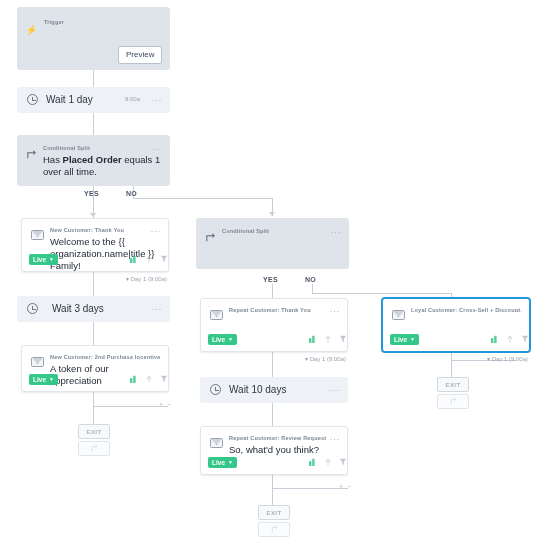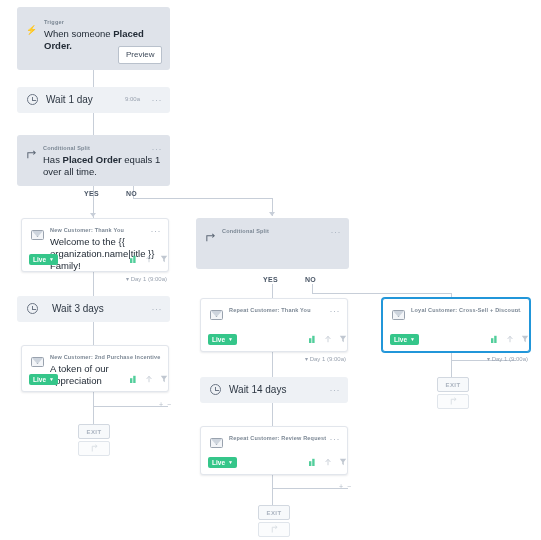--- a/index.html
+++ b/index.html
@@ -120,23 +120,20 @@
   <div class="line hline" style="left:272px;top:488px;width:76px;"></div>
 
   <div class="line vline" style="left:451px;top:352px;height:25px;"></div>
   <div class="line hline" style="left:451px;top:360px;width:65px;"></div>
 
   <div class="node node-grey" style="left:17px;top:7px;width:153px;height:63px;">
     <div class="icon-box" style="left:8px;top:17px;">
       <span class="ic-bolt">⚡</span>
     </div>
     <div class="ntype" style="position:absolute;left:27px;top:12px;">Trigger</div>
-    <div style="position:absolute;left:27px;top:21px;width:118px;" class="ntitle">
-      <span>When someone </span><b>Placed Order.</b>
-    </div>
     <div class="preview-btn" style="left:101px;top:39px;">Preview</div>
   </div>
 
   <div class="node node-wait" style="left:17px;top:87px;width:153px;height:26px;">
     <div style="position:absolute;left:10px;top:7px;">
         <div class="ic-clock"></div>
       </div>
     <div class="nwait" style="position:absolute;left:29px;top:7px;">Wait 1 day</div>
     <div style="position:absolute;right:30px;top:9px;font-size:6px;color:#9aa3b0;">9:00a</div>
     <div class="dots" style="right:8px;top:9px;">···</div>
@@ -259,29 +256,30 @@
   </div>
   <div class="timelbl" style="left:305px;top:355px;">
     <span>▾</span>
     <span>Day 1 (9:00a)</span>
   </div>
 
   <div class="node node-wait" style="left:200px;top:377px;width:148px;height:26px;">
     <div style="position:absolute;left:10px;top:7px;">
         <div class="ic-clock"></div>
       </div>
-    <div class="nwait" style="position:absolute;left:29px;top:7px;">Wait 14 days</div>
+    <div class="nwait" style="position:absolute;left:29px;top:7px;">Wait 10 days</div>
     <div class="dots" style="right:8px;top:9px;">···</div>
   </div>
 
   <div class="node node-email" style="left:200px;top:426px;width:148px;height:49px;">
     <div style="position:absolute;left:9px;top:11px;">
         <div class="ic-mail"></div>
       </div>
     <div class="ntype" style="position:absolute;left:28px;top:8px;">Repeat Customer: Review Request</div>
+    <div class="ntitle" style="position:absolute;left:28px;top:17px;width:112px;">So, what'd you think?</div>
     <div class="badge" style="left:7px;top:30px;">
       <span>Live</span>
       <span class="chev">▼</span>
     </div>
     <div class="eicons" style="left:108px;top:31px;">
       <svg class="ei" viewBox="0 0 10 10">
           <rect x="0" y="4" width="3" height="6" fill="#35c68a"></rect>
           <rect x="4" y="1" width="3" height="9" fill="#35c68a"></rect>
         </svg>
       <svg class="ei" viewBox="0 0 10 10">

